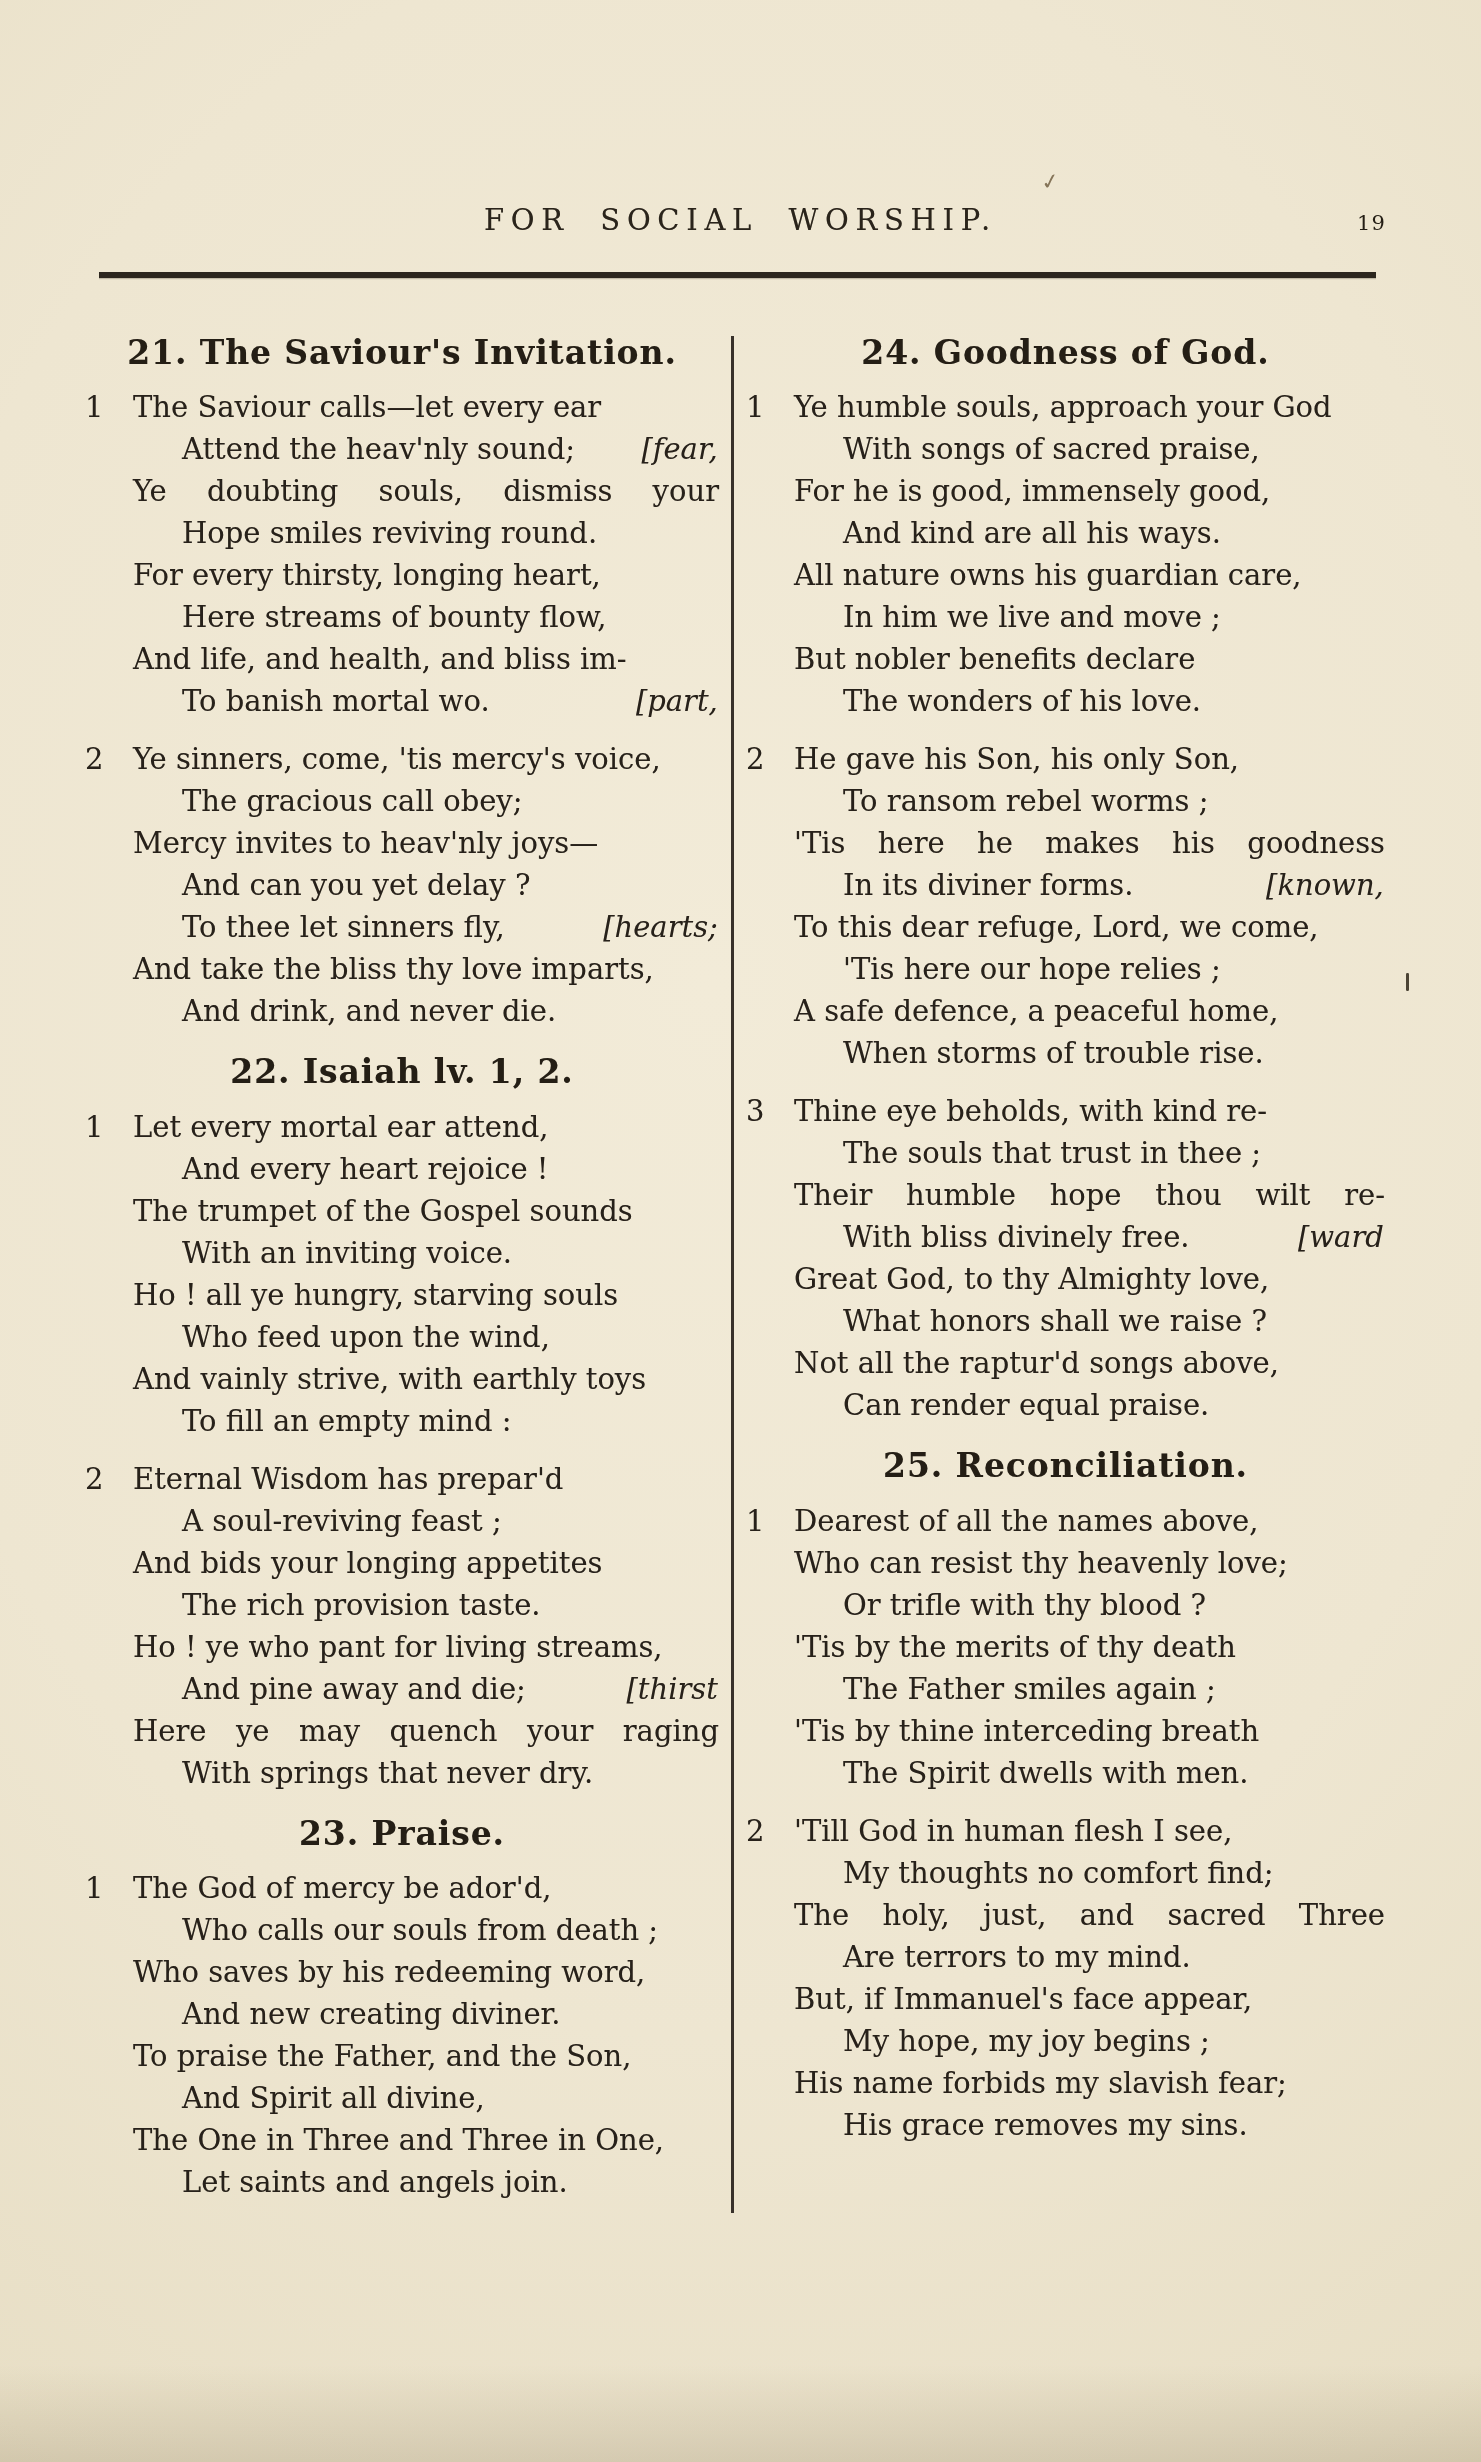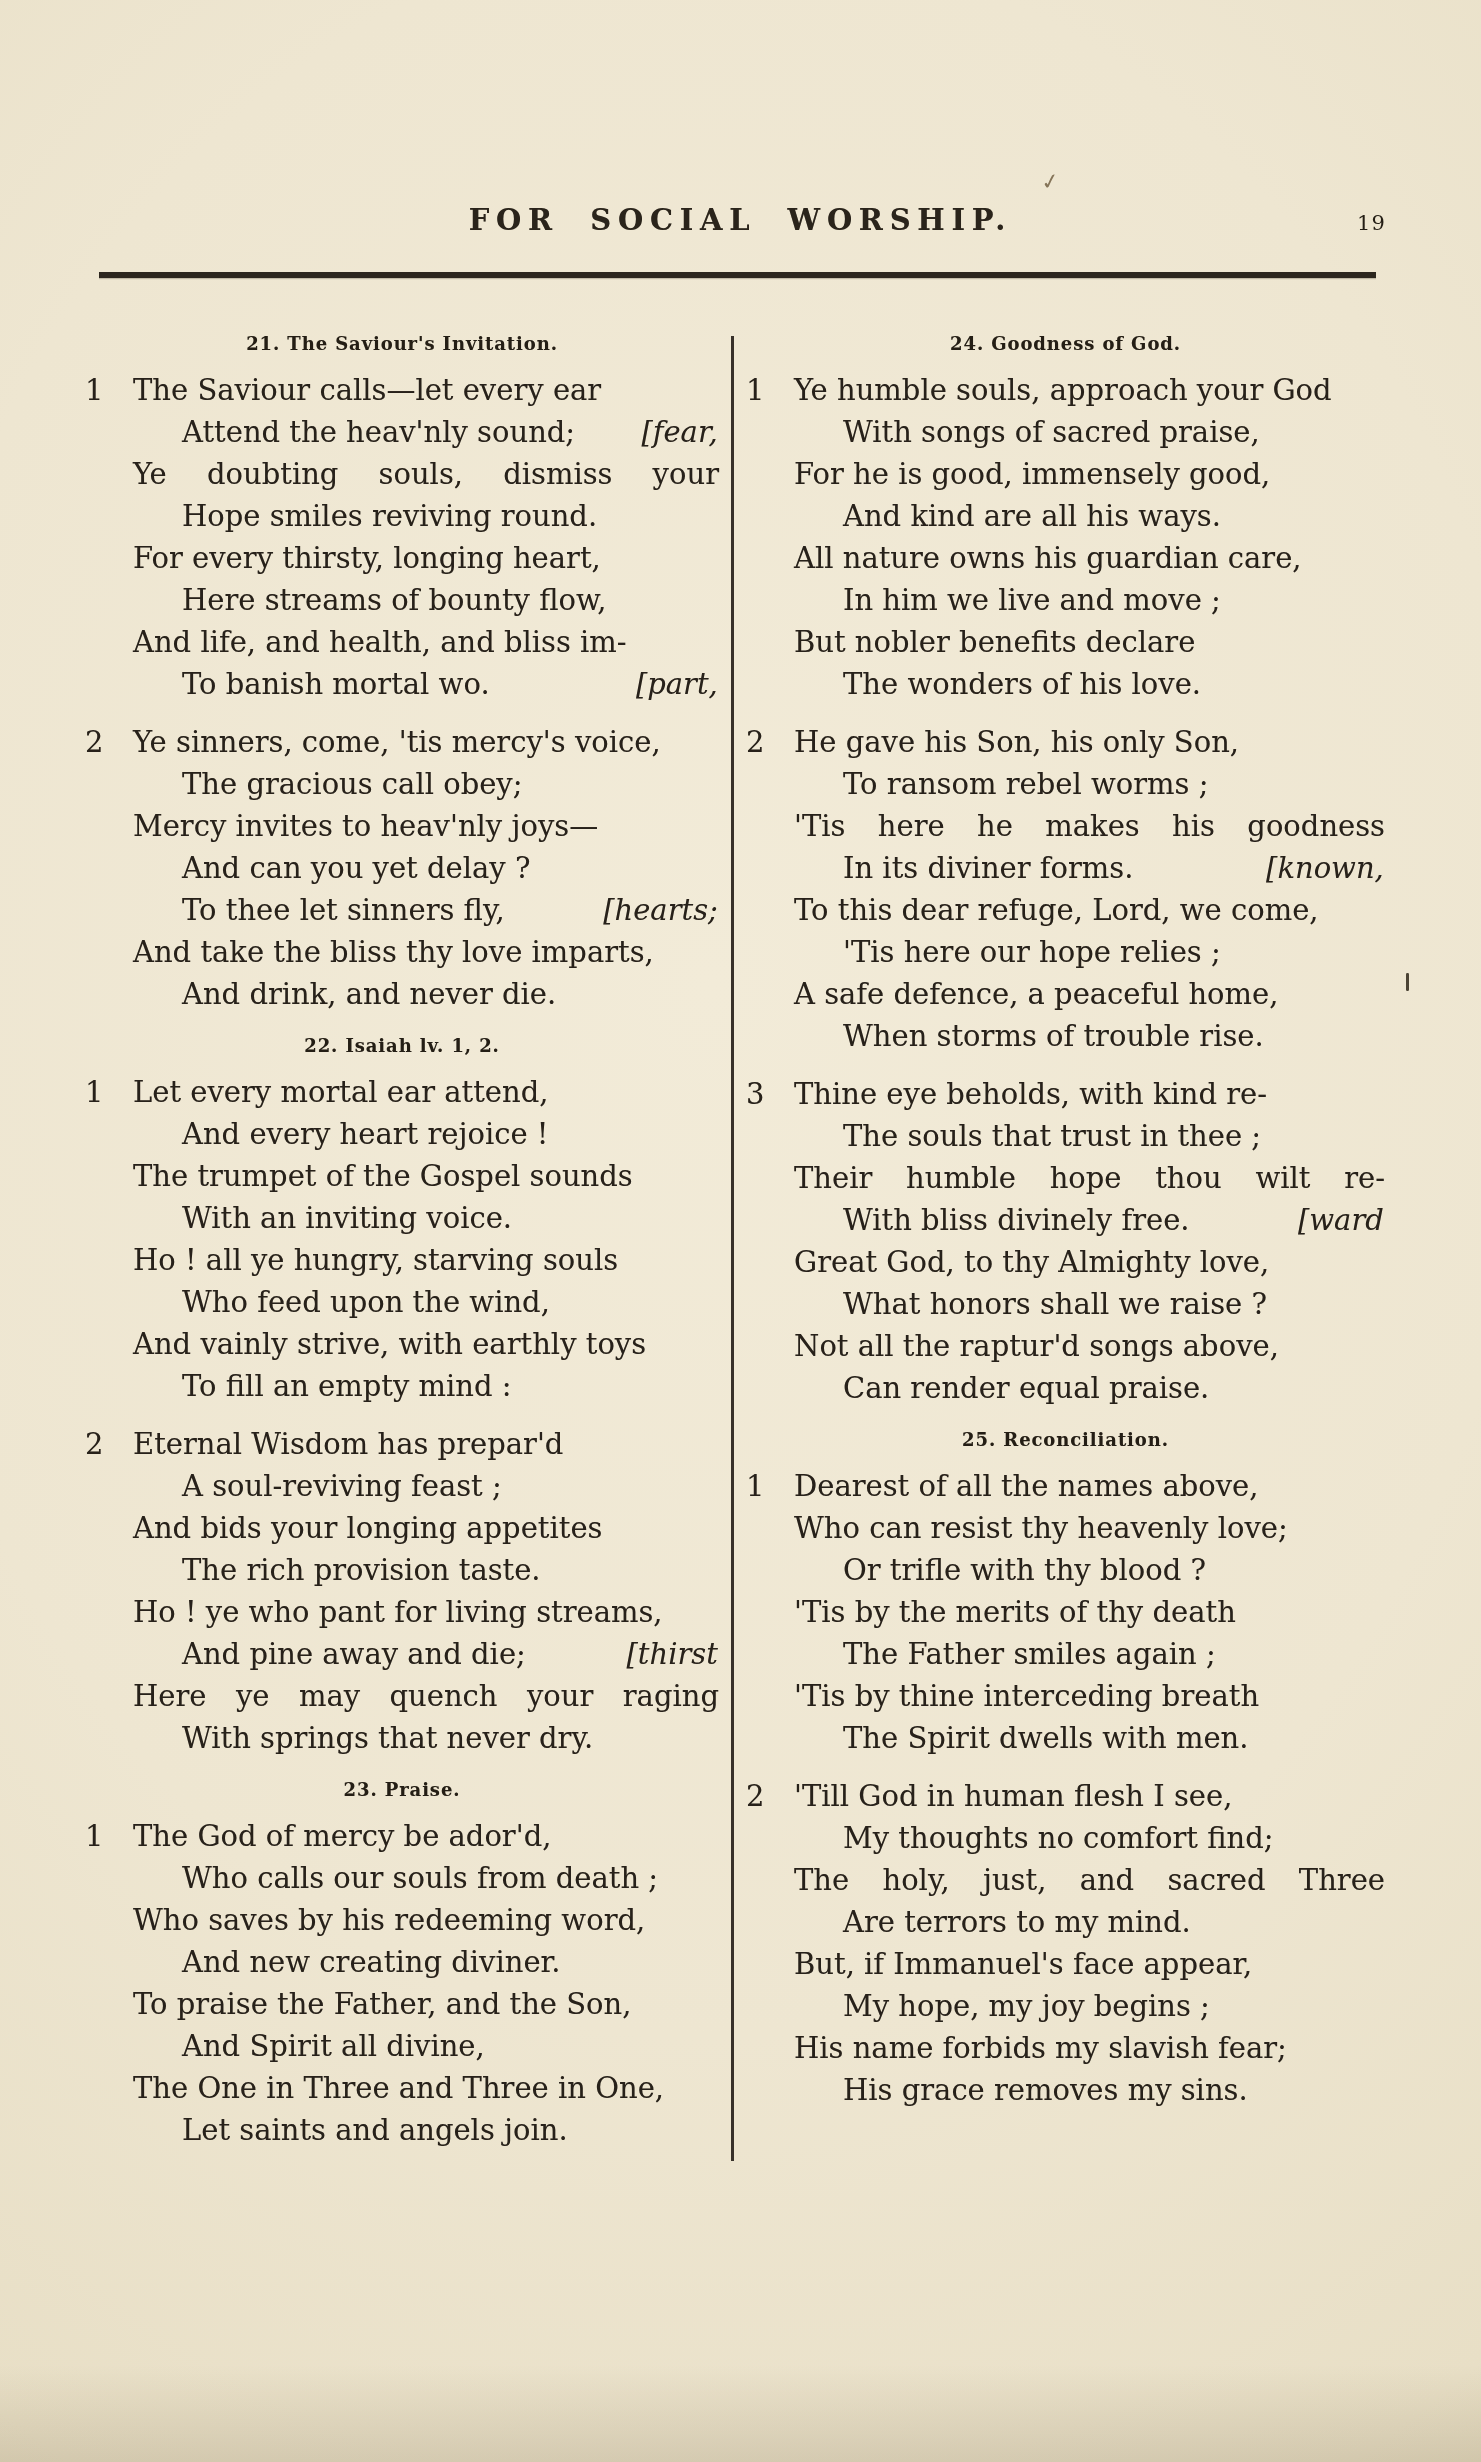--- a/index.html
+++ b/index.html
@@ -22,21 +22,21 @@
     background:linear-gradient(to bottom, rgba(110,90,55,0), rgba(100,82,48,0.16));
     pointer-events:none;
   }
   .header {
     margin:183px 95px 0 95px;
     display:grid; grid-template-columns:1fr auto 1fr;
     align-items:baseline;
   }
   .running-title {
     grid-column:2;
-    font-weight:bold; font-size:29px;
+    font-weight:normal; font-size:29px;
     letter-spacing:6.7px; word-spacing:14.6px;
     color:#2a241b;
     text-shadow:0 0 0.6px rgba(45,35,22,0.35);
   }
   .page-number {
     justify-self:end;
     font-weight:normal; font-size:21px; letter-spacing:1.2px;
     color:#241e15;
     margin-top:28px;
   }
@@ -52,21 +52,21 @@
     margin-top:56px;
   }
   .divider {
     width:2.4px; background:#38312a;
     justify-self:center;
     margin-top:2.4px; margin-bottom:6.1px;
   }
   .hymn-title {
     text-align:center;
     font-weight:bold;
-    font-size:18px; line-height:1.15;
+    font-size:33px; line-height:1.15;
     letter-spacing:0.9px;
     margin:21px 0 14.6px;
     color:#241e15;
     text-shadow:0 0 0.6px rgba(45,35,22,0.3);
   }
   .col > .hymn-title:first-child { margin-top:0; }
   .verse {
     font-size:29px; line-height:42px;
     margin-bottom:16px;
     color:#27211a;

